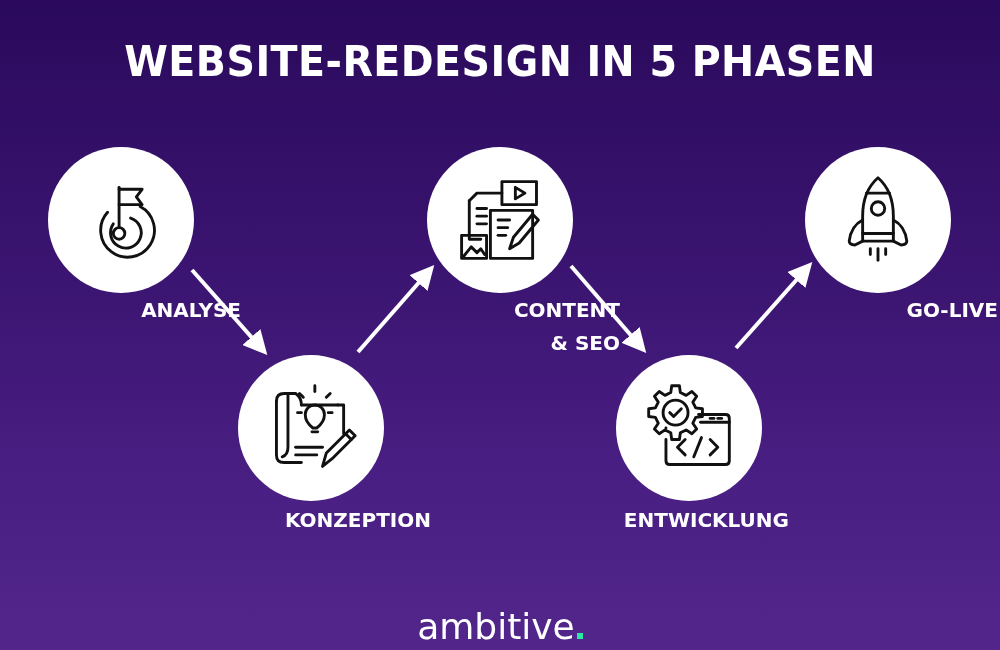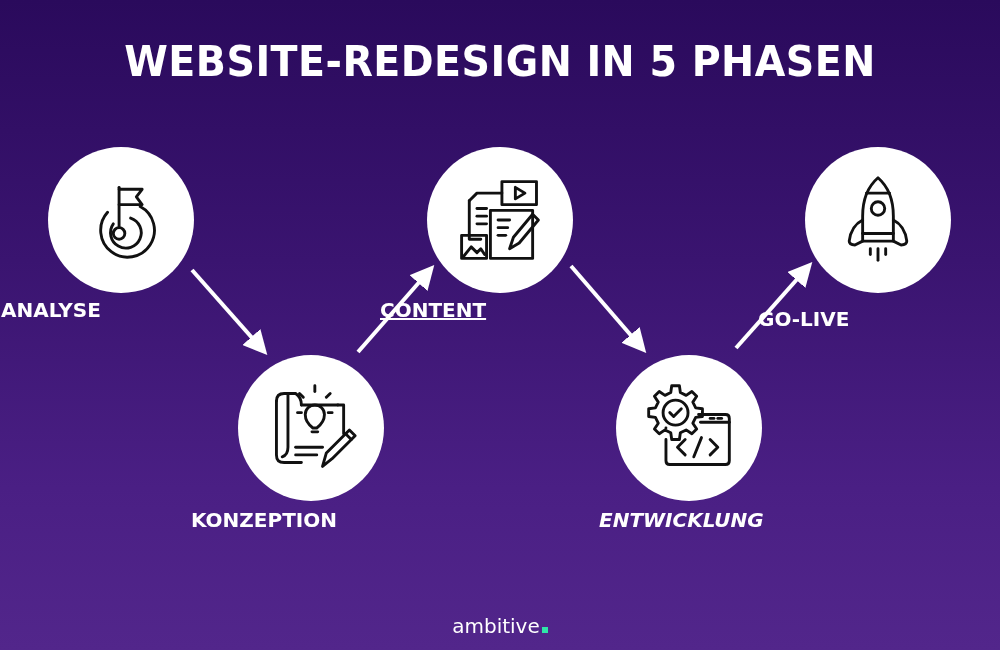--- a/index.html
+++ b/index.html
@@ -16,28 +16,28 @@
     letter-spacing: 0.5px; color: #fff;
     font-family: "DejaVu Sans", sans-serif;
     transform: scaleX(0.92);
   }
   .circle {
     position: absolute; width: 146px; height: 146px; border-radius: 50%;
     background: #ffffff; display: flex; align-items: center; justify-content: center;
   }
   .circle svg { width: 96px; height: 96px; }
   .label {
-    position: absolute; width: 240px; text-align: left;
+    position: absolute; width: 240px; text-align: right;
     font-family: "DejaVu Sans", sans-serif; font-weight: bold;
     font-size: 20px; line-height: 33px; color: #fff;
   }
   .arrows { position: absolute; left: 0; top: 0; }
   .logo {
     position: absolute; left: 0; top: 606px; width: 1000px; text-align: center;
-    font-family: "DejaVu Sans", sans-serif; font-size: 20px; color: #fff; margin-top: 8px;
+    font-family: "DejaVu Sans", sans-serif; font-size: 36px; color: #fff;
   }
   .logo .dot { display: inline-block; width: 6px; height: 6px; background: #2ee6a8; margin-left: 2px; }
 </style>
 </head>
 <body>
 
 <div class="title">WEBSITE-REDESIGN IN 5 PHASEN</div>
 
 <svg class="arrows" width="1000" height="650" viewBox="0 0 1000 650">
   <defs>
@@ -99,55 +99,56 @@
     <line x1="26" y1="54" x2="36" y2="54"></line>
     <rect x="40" y="40" width="44" height="50"></rect>
     <line x1="48" y1="50" x2="60" y2="50"></line>
     <line x1="48" y1="58" x2="58" y2="58"></line>
     <line x1="48" y1="66" x2="56" y2="66"></line>
     <rect x="10" y="66" width="26" height="24"></rect>
     <path d="M12 88 L20 78 L26 84 L30 80 L34 86"></path>
     <path d="M60 80 L64 68 L84 44 L90 50 L70 74 Z"></path>
   </svg>
 </div>
-<div class="label" style="left:380px;top:294px;text-decoration:underline;">
+<div class="label" style="left:380px;top:294px;">
   <div>CONTENT</div>
+  <div>&amp; SEO</div>
 </div>
 
 <div class="circle" style="left:616px;top:355px;">
   <svg viewBox="0 0 100 100" fill="none" stroke="#111" stroke-width="3" stroke-linecap="round" stroke-linejoin="round">
     <path d="M32 6 L40 6 L41 13 L47 16 L53 12 L58 17 L54 23 L57 29 L64 30 L64 38 L57 39 L54 45 L58 51 L53 56 L47 52 L41 55 L40 62 L32 62 L31 55 L25 52 L19 56 L14 51 L18 45 L15 39 L8 38 L8 30 L15 29 L18 23 L14 17 L19 12 L25 16 L31 13 Z"></path>
     <circle cx="36" cy="34" r="13"></circle>
     <path d="M30 34 L34 38 L42 30"></path>
     <path d="M60 36 L88 36 Q92 36 92 40 L92 84 Q92 88 88 88 L30 88 Q26 88 26 84 L26 62"></path>
     <line x1="26" y1="50" x2="26" y2="50"></line>
     <line x1="62" y1="44" x2="92" y2="44"></line>
     <line x1="72" y1="40" x2="76" y2="40"></line>
     <line x1="80" y1="40" x2="84" y2="40"></line>
     <path d="M46 62 L38 70 L46 78"></path>
     <path d="M72 62 L80 70 L72 78"></path>
     <line x1="63" y1="60" x2="55" y2="80"></line>
   </svg>
 </div>
-<div class="label" style="left:599px;top:504px;font-style:italic;">
+<div class="label" style="left:549px;top:504px;">
   <div>ENTWICKLUNG</div>
 </div>
 
 <div class="circle" style="left:805px;top:147px;">
   <svg viewBox="0 0 100 100" fill="none" stroke="#111" stroke-width="3" stroke-linecap="round" stroke-linejoin="round">
     <path d="M50 6 Q34 20 34 46 L34 72 L66 72 L66 46 Q66 20 50 6 Z"></path>
     <line x1="38" y1="22" x2="62" y2="22"></line>
     <circle cx="50" cy="38" r="7"></circle>
     <line x1="34" y1="64" x2="66" y2="64"></line>
     <path d="M34 50 Q22 56 20 72 Q20 76 26 76 L34 72"></path>
     <path d="M66 50 Q78 56 80 72 Q80 76 74 76 L66 72"></path>
     <line x1="42" y1="80" x2="42" y2="86"></line>
     <line x1="50" y1="80" x2="50" y2="92"></line>
     <line x1="58" y1="80" x2="58" y2="86"></line>
   </svg>
 </div>
-<div class="label" style="left:758px;top:303px;">
+<div class="label" style="left:758px;top:294px;">
   <div>GO-LIVE</div>
 </div>
 
 <div class="logo">
   <span>ambitive</span><span class="dot"></span>
 </div>
 
 </body></html>

